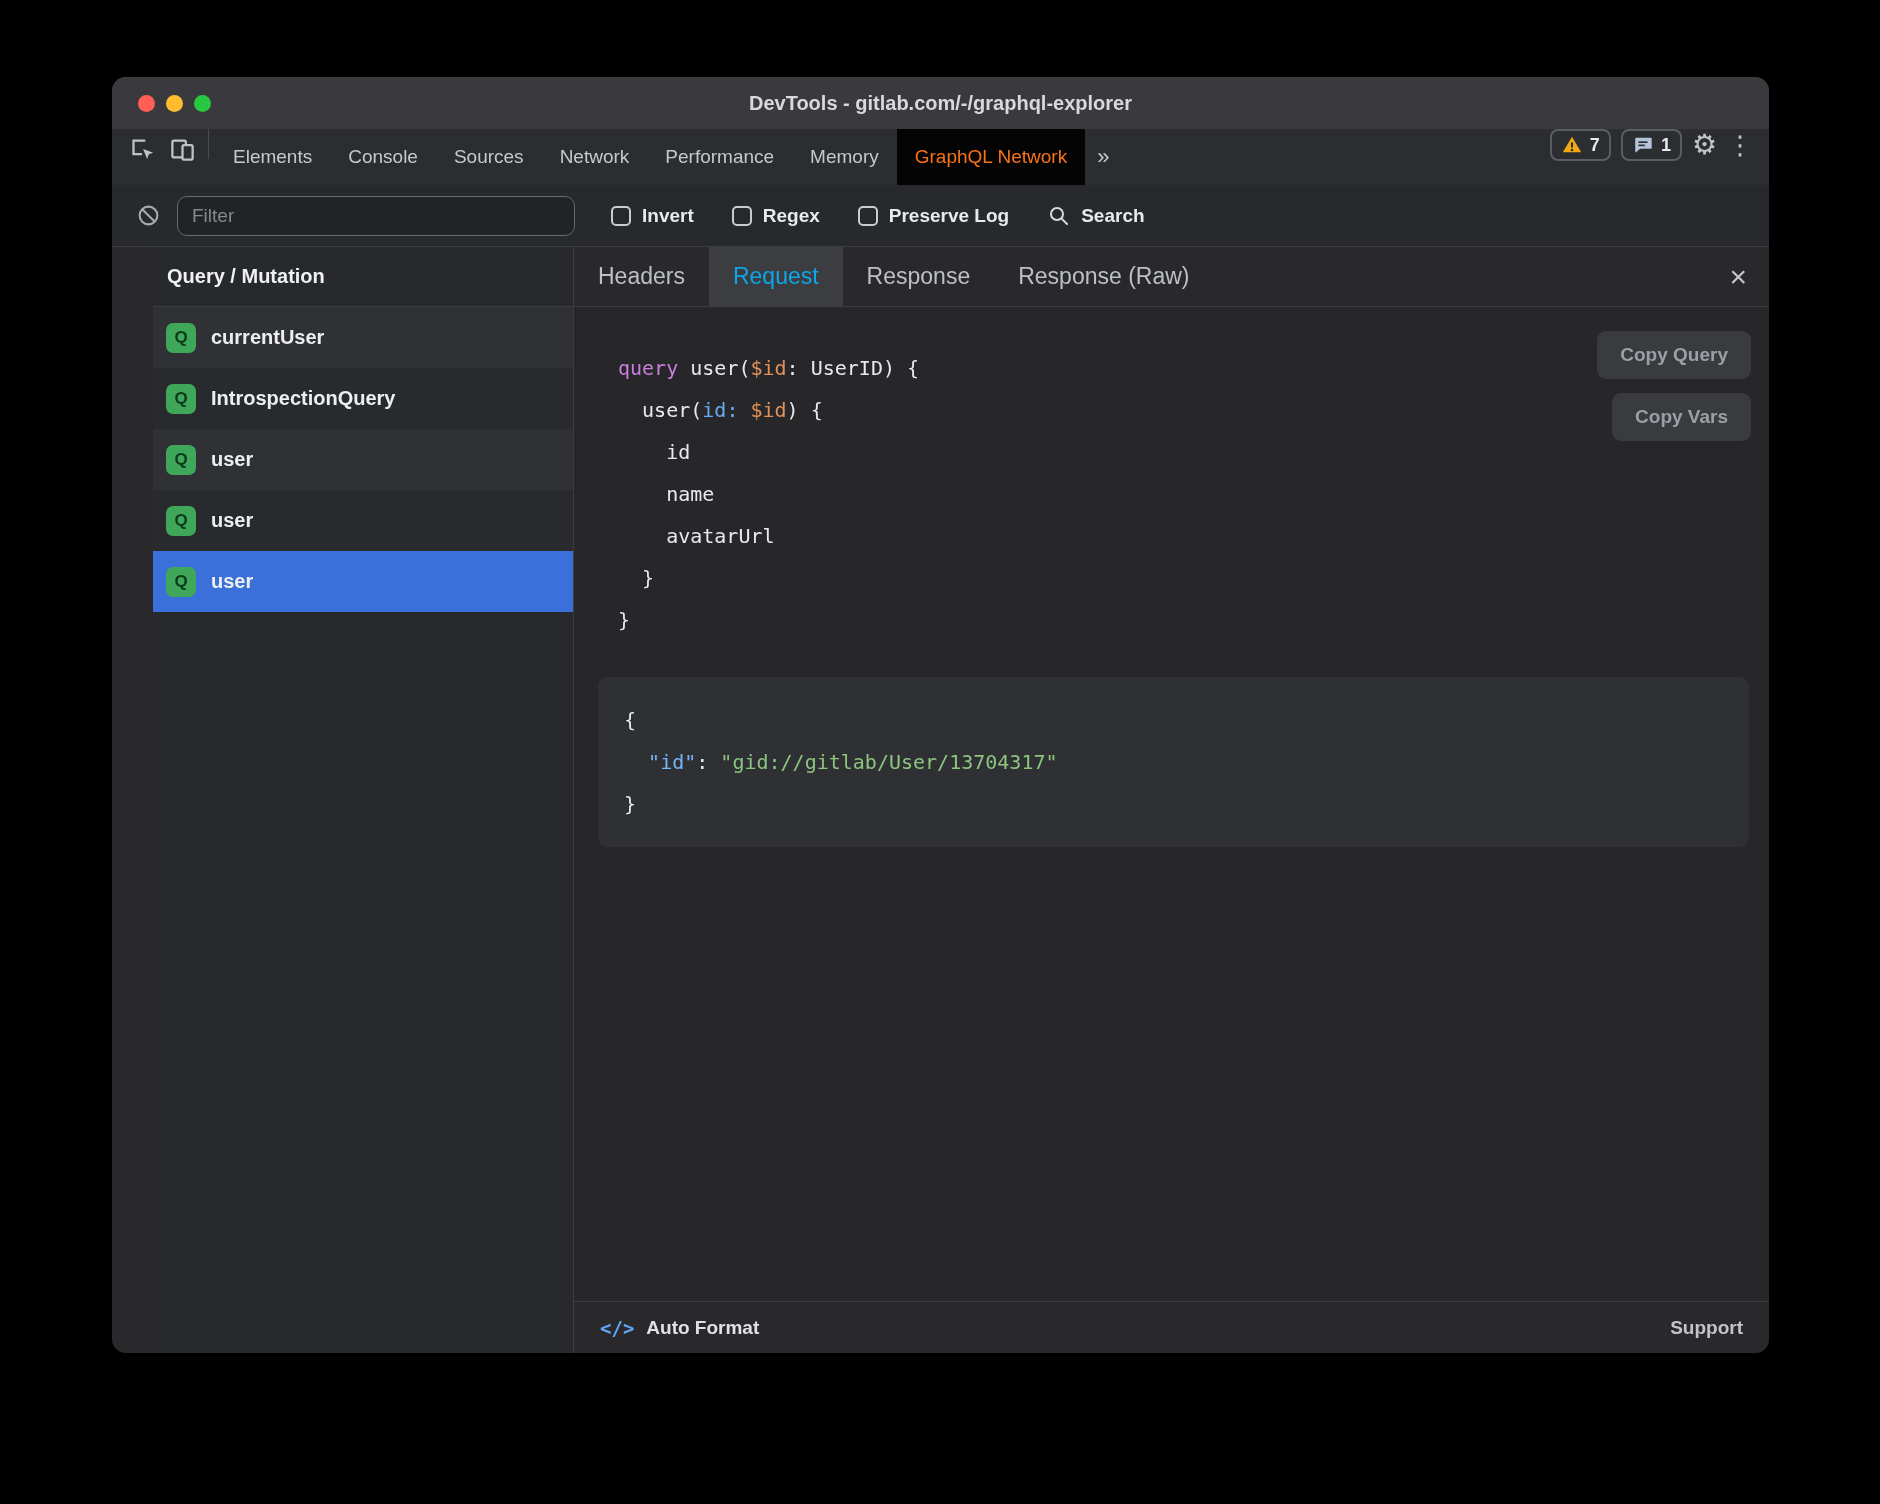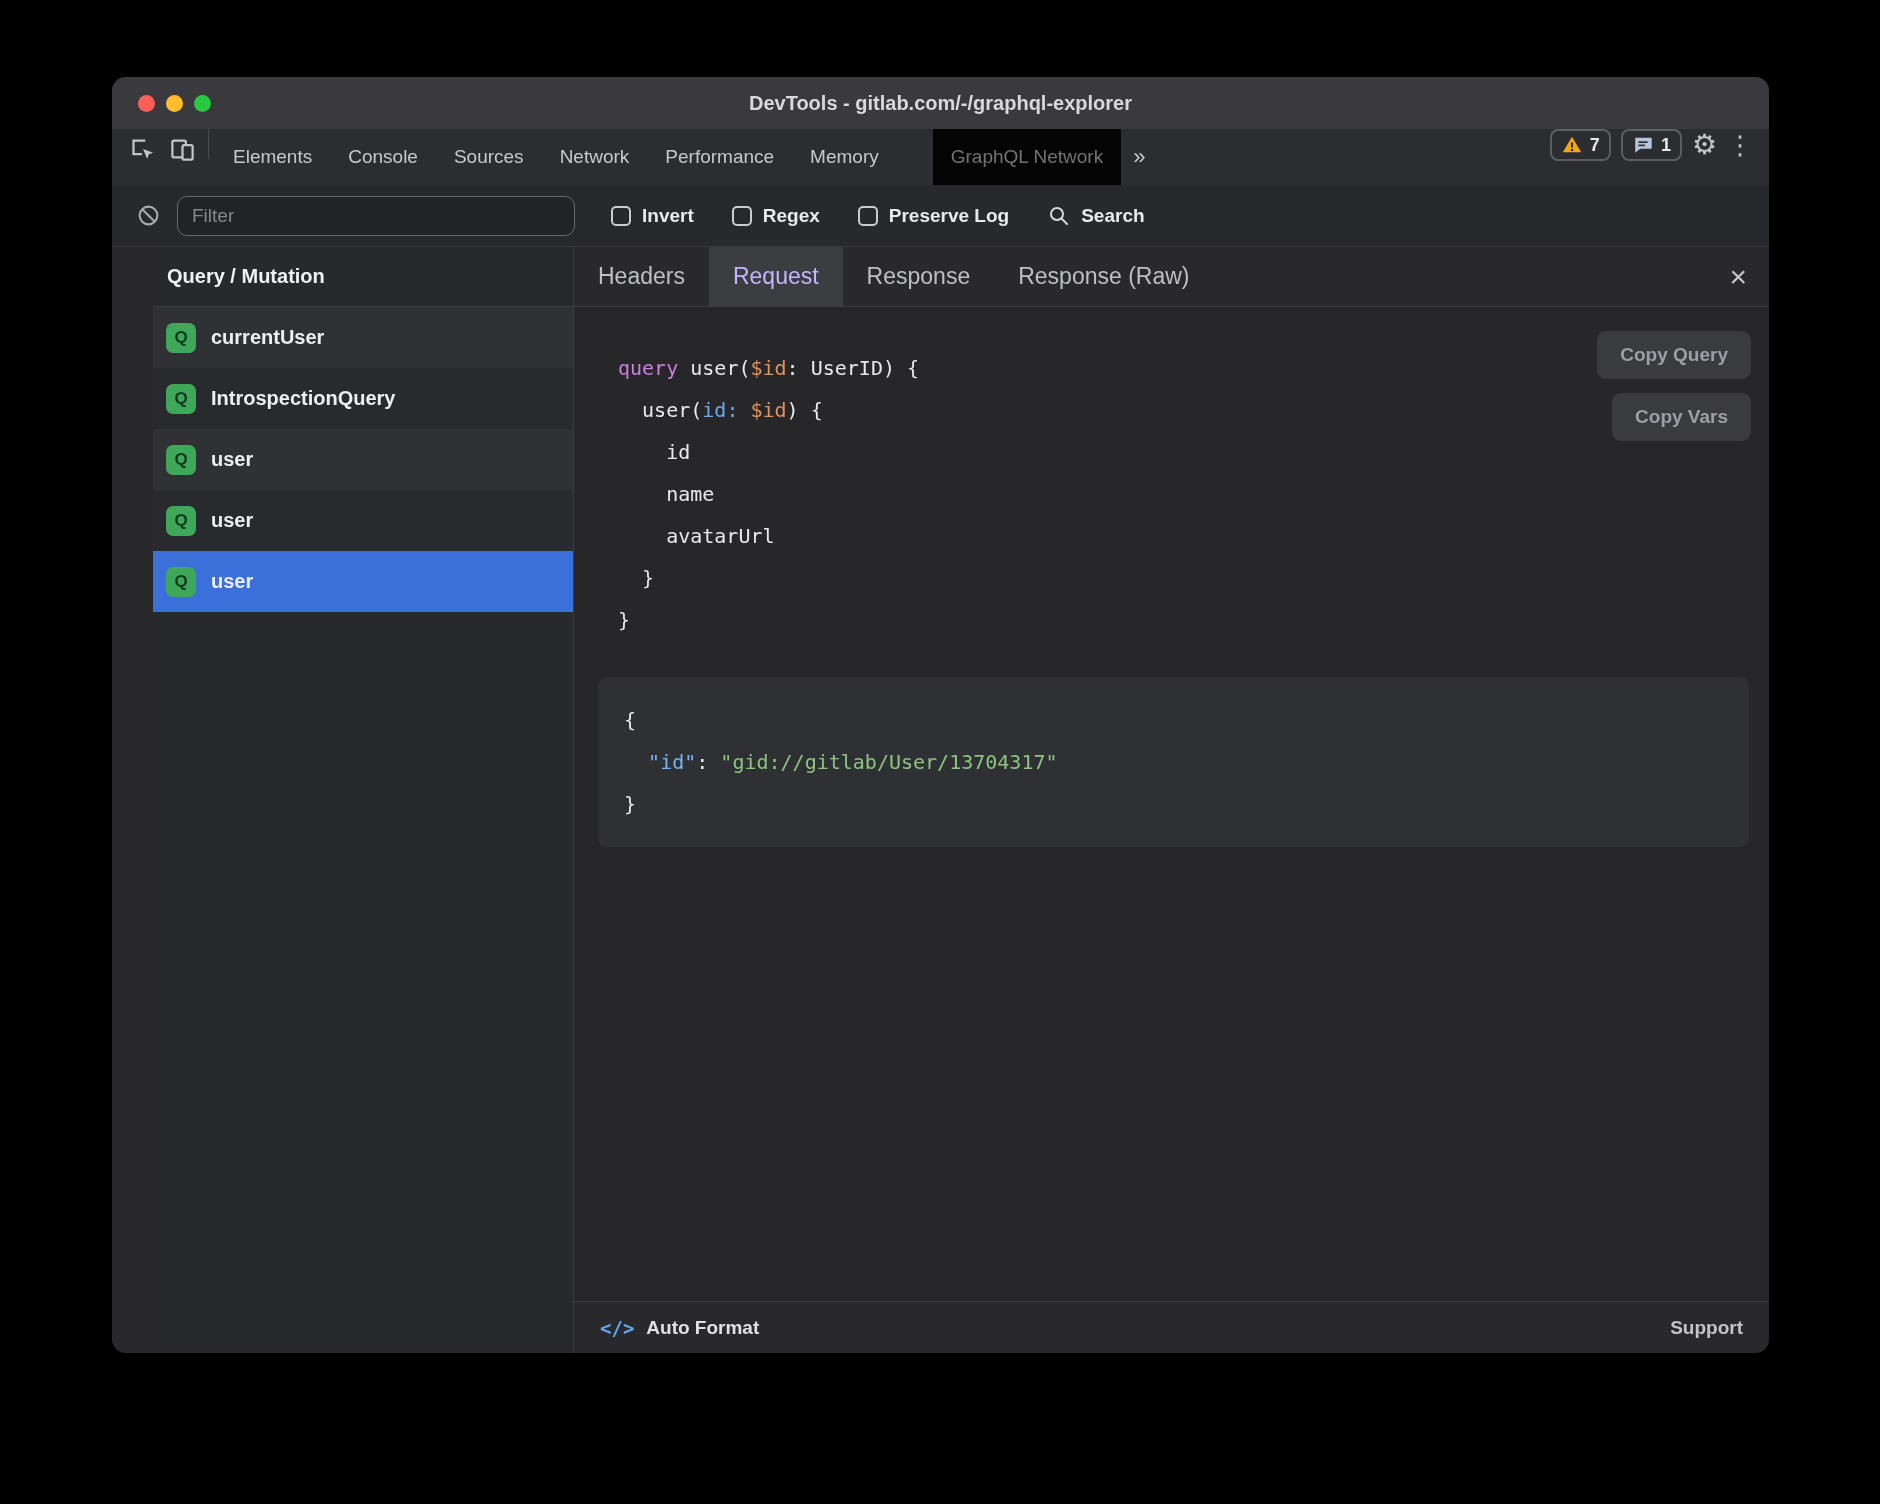--- a/index.html
+++ b/index.html
@@ -22,21 +22,21 @@
   .dot.green { background: #28c840; }
   .title { position: absolute; left: 0; right: 0; text-align: center; font-size: 20px; font-weight: 700; color: #d8d9db; pointer-events: none; }
 
   
   .tabbar { height: 56px; flex: 0 0 56px; background: #2c2d31; display: flex; align-items: flex-start; }
   .toolicon { display: inline-flex; align-items: center; justify-content: center; width: 40px; height: 40px; cursor: pointer; color: #c0c4c8; }
   .toolicon.first { margin-left: 10px; }
   .vsep { width: 1px; height: 30px; background: #4a4b4f; margin: 0 6px; }
   .tabs { display: flex; height: 100%; }
   .tab { height: 100%; display: flex; align-items: center; padding: 0 18px; font-size: 19px; color: #c6c9cc; cursor: pointer; white-space: nowrap; }
-  .tab.active { background: #040404; color: #737373; font-weight: 500; margin-left: 36px; }
+  .tab.active { background: #040404; color: #f97316; font-weight: 500; }
   .tab.overflow { padding: 0 12px; font-size: 22px; }
   .toolbar-right { margin-left: auto; display: flex; align-items: center; gap: 10px; padding-right: 16px; }
   .tbadge { display: inline-flex; align-items: center; gap: 7px; border: 2px solid #5a5e63; border-radius: 8px; padding: 3px 9px; cursor: pointer; }
   .tbadge .count { font-size: 18px; font-weight: 600; color: #e6e8ea; }
   .glyph { font-size: 28px; line-height: 1; color: #c0c4c8; cursor: pointer; }
   .glyph.dots { font-size: 26px; }
 
   
   .filterbar { height: 62px; flex: 0 0 62px; background: #28292c; border-bottom: 1px solid #3b3c40; display: flex; align-items: center; padding-left: 24px; }
   .filter-input { width: 398px; height: 40px; margin-left: 16px; background: #222326; border: 1px solid #666a6f; border-radius: 10px; color: #e8eaed; font-size: 19px; padding: 0 14px; outline: none; font-family: "Liberation Sans", sans-serif; }
@@ -57,21 +57,21 @@
   .qrow.odd { background: #303135; }
   .qrow.even { background: #292a2d; }
   .qrow.selected { background: #3b6fd9; }
   .qbadge { width: 30px; height: 30px; border-radius: 7px; background: #3fa75a; color: #0b3a1d; font-size: 17px; font-weight: 700; display: inline-flex; align-items: center; justify-content: center; }
   .qlabel { font-size: 20px; font-weight: 700; color: #eceef0; }
 
   .detail { flex: 1; display: flex; flex-direction: column; min-width: 0; }
   .detail-tabs { height: 60px; flex: 0 0 60px; background: #29292c; border-bottom: 1px solid #3b3c40; display: flex; align-items: center; }
   .dtabs { display: flex; height: 100%; margin-left: 0; }
   .dtab { height: 100%; display: flex; align-items: center; padding: 0 24px; font-size: 23px; color: #bcc0c4; cursor: pointer; white-space: nowrap; }
-  .dtab.active { background: #3c3d41; color: #c4b5fd; font-weight: 500; }
+  .dtab.active { background: #3c3d41; color: #0ea5e9; font-weight: 500; }
   .close-x { margin-left: auto; margin-right: 22px; font-size: 30px; color: #c4c7ca; cursor: pointer; line-height: 1; }
 
   .content { flex: 1; position: relative; background: #272729; overflow: hidden; }
   .code { padding: 40px 0 0 44px; font-family: "DejaVu Sans Mono", monospace; font-size: 20px; }
   .code-line { white-space: pre; line-height: 42px; }
   .tok-plain { color: #e7e9ea; }
   .tok-keyword { color: #cb7de0; }
   .tok-var { color: #e0915c; }
   .tok-prop { color: #68aaf0; }
   .tok-key { color: #74b6f7; }

